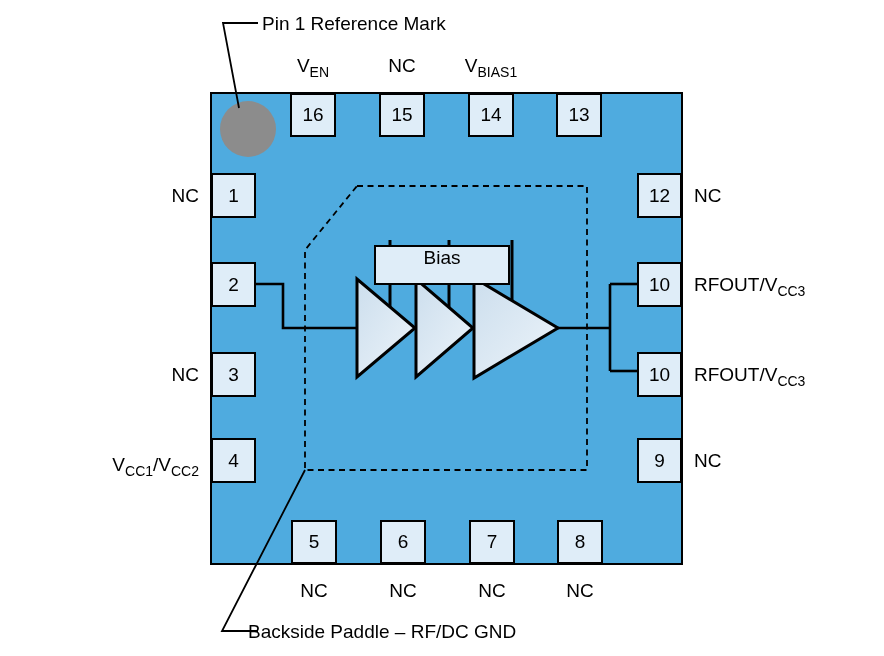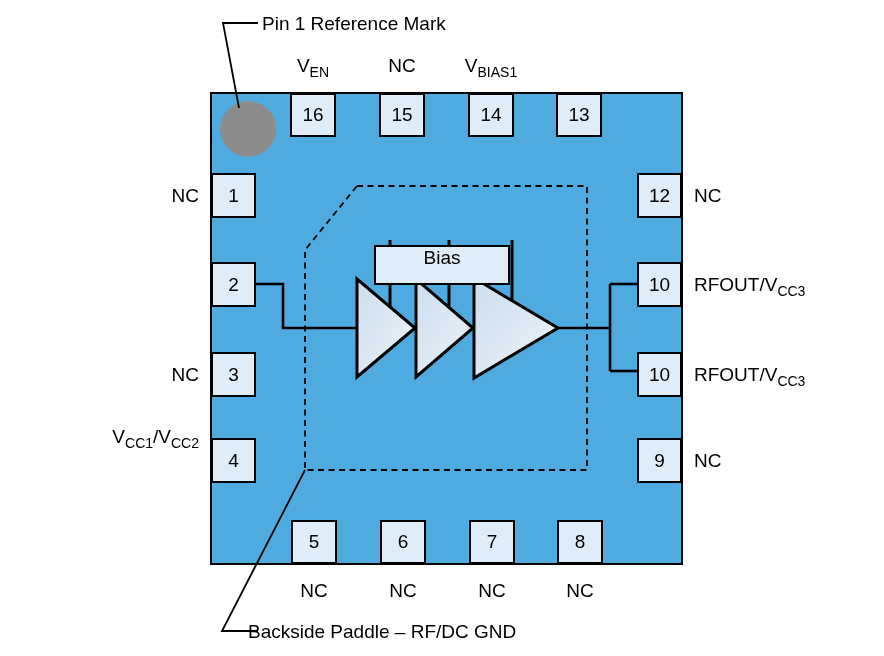--- a/index.html
+++ b/index.html
@@ -146,21 +146,21 @@
   <div class="pin bottom" style="left:557px;top:520px">
       <span>8</span>
     </div>
 
   <div class="lbl topl" style="left:248px;top:53px"><span>V</span><sub>EN</sub></div>
   <div class="lbl topl" style="left:337px;top:53px"><span>NC</span></div>
   <div class="lbl topl" style="left:426px;top:53px"><span>V</span><sub>BIAS1</sub></div>
 
   <div class="lbl leftl" style="right:685px;top:183px"><span>NC</span></div>
   <div class="lbl leftl" style="right:685px;top:362px"><span>NC</span></div>
-  <div class="lbl leftl" style="right:685px;top:424px"><span>V</span><sub>CC1</sub><span>/V</span><sub>CC2</sub></div>
+  <div class="lbl leftl" style="right:685px;top:452px"><span>V</span><sub>CC1</sub><span>/V</span><sub>CC2</sub></div>
 
   <div class="lbl rightl" style="left:694px;top:183px"><span>NC</span></div>
   <div class="lbl rightl" style="left:694px;top:272px"><span>RFOUT/V</span><sub>CC3</sub></div>
   <div class="lbl rightl" style="left:694px;top:362px"><span>RFOUT/V</span><sub>CC3</sub></div>
   <div class="lbl rightl" style="left:694px;top:448px"><span>NC</span></div>
 
   <div class="lbl botl" style="left:249px;top:578px"><span>NC</span></div>
   <div class="lbl botl" style="left:338px;top:578px"><span>NC</span></div>
   <div class="lbl botl" style="left:427px;top:578px"><span>NC</span></div>
   <div class="lbl botl" style="left:515px;top:578px"><span>NC</span></div>

